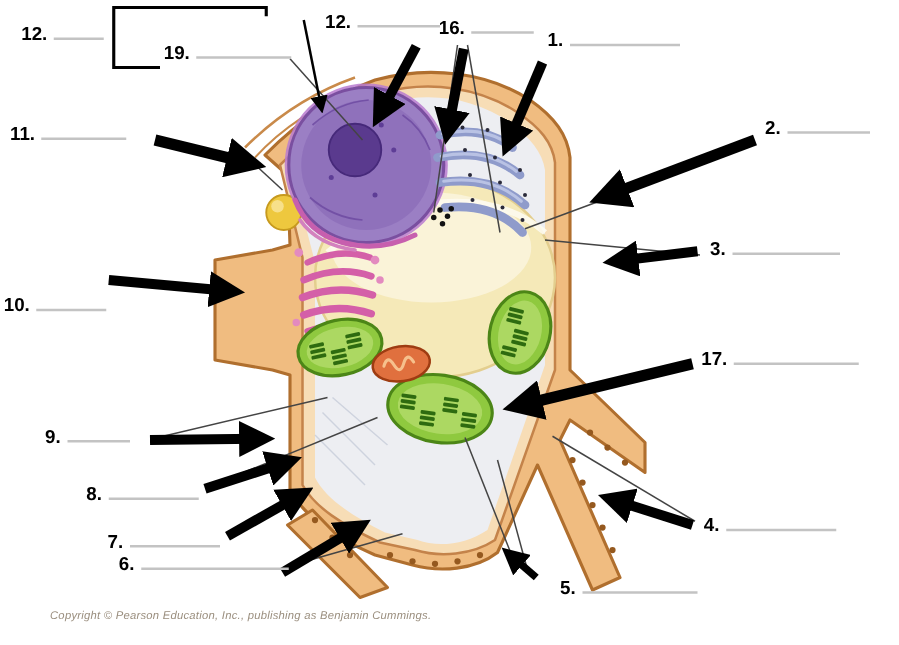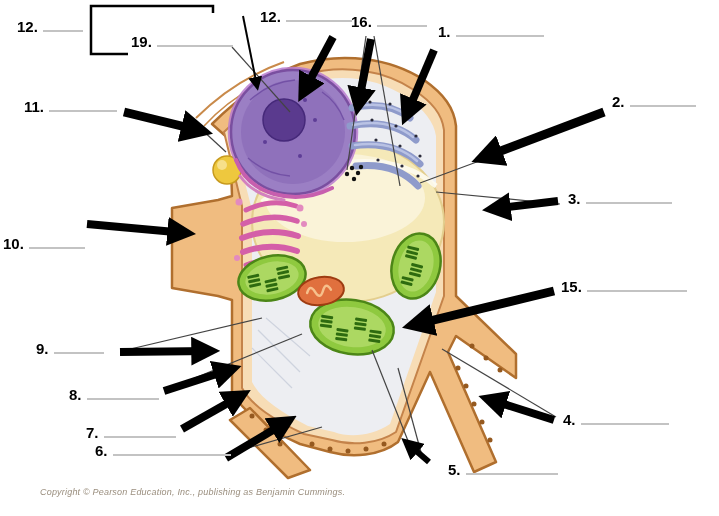--- a/index.html
+++ b/index.html
@@ -272,22 +272,22 @@
   <div class="lbl" style="left:438px;top:22px;"><span>1.</span><span class="blank" style="width:88px;"></span></div>
   <div class="lbl" style="left:612px;top:92px;"><span>2.</span><span class="blank" style="width:66px;"></span></div>
   <div class="lbl" style="left:568px;top:189px;"><span>3.</span><span class="blank" style="width:86px;"></span></div>
   <div class="lbl" style="left:563px;top:410px;"><span>4.</span><span class="blank" style="width:88px;"></span></div>
   <div class="lbl" style="left:448px;top:460px;"><span>5.</span><span class="blank" style="width:92px;"></span></div>
   <div class="lbl" style="left:95px;top:441px;"><span>6.</span><span class="blank" style="width:118px;"></span></div>
   <div class="lbl" style="left:86px;top:423px;"><span>7.</span><span class="blank" style="width:72px;"></span></div>
   <div class="lbl" style="left:69px;top:385px;"><span>8.</span><span class="blank" style="width:72px;"></span></div>
   <div class="lbl" style="left:36px;top:339px;"><span>9.</span><span class="blank" style="width:50px;"></span></div>
   <div class="lbl" style="left:3px;top:234px;"><span>10.</span><span class="blank" style="width:56px;"></span></div>
-  <div class="lbl" style="left:24px;top:97px;"><span>11.</span><span class="blank" style="width:68px;"></span></div>
+  <div class="lbl" style="left:8px;top:97px;"><span>11.</span><span class="blank" style="width:68px;"></span></div>
   <div class="lbl" style="left:17px;top:17px;"><span>12.</span><span class="blank" style="width:40px;"></span></div>
   <div class="lbl" style="left:131px;top:32px;"><span>19.</span><span class="blank" style="width:76px;"></span></div>
   <div class="lbl" style="left:260px;top:7px;"><span>12.</span><span class="blank" style="width:66px;"></span></div>
   <div class="lbl" style="left:351px;top:12px;"><span>16.</span><span class="blank" style="width:50px;"></span></div>
-  <div class="lbl" style="left:561px;top:277px;"><span>15.</span><span class="blank" style="width:100px;"></span></div>
+  <div class="lbl" style="left:561px;top:277px;"><span>17.</span><span class="blank" style="width:100px;"></span></div>
 
   <div class="copyright">Copyright © Pearson Education, Inc., publishing as Benjamin Cummings.</div>
 
 </div>
 
 </body></html>

